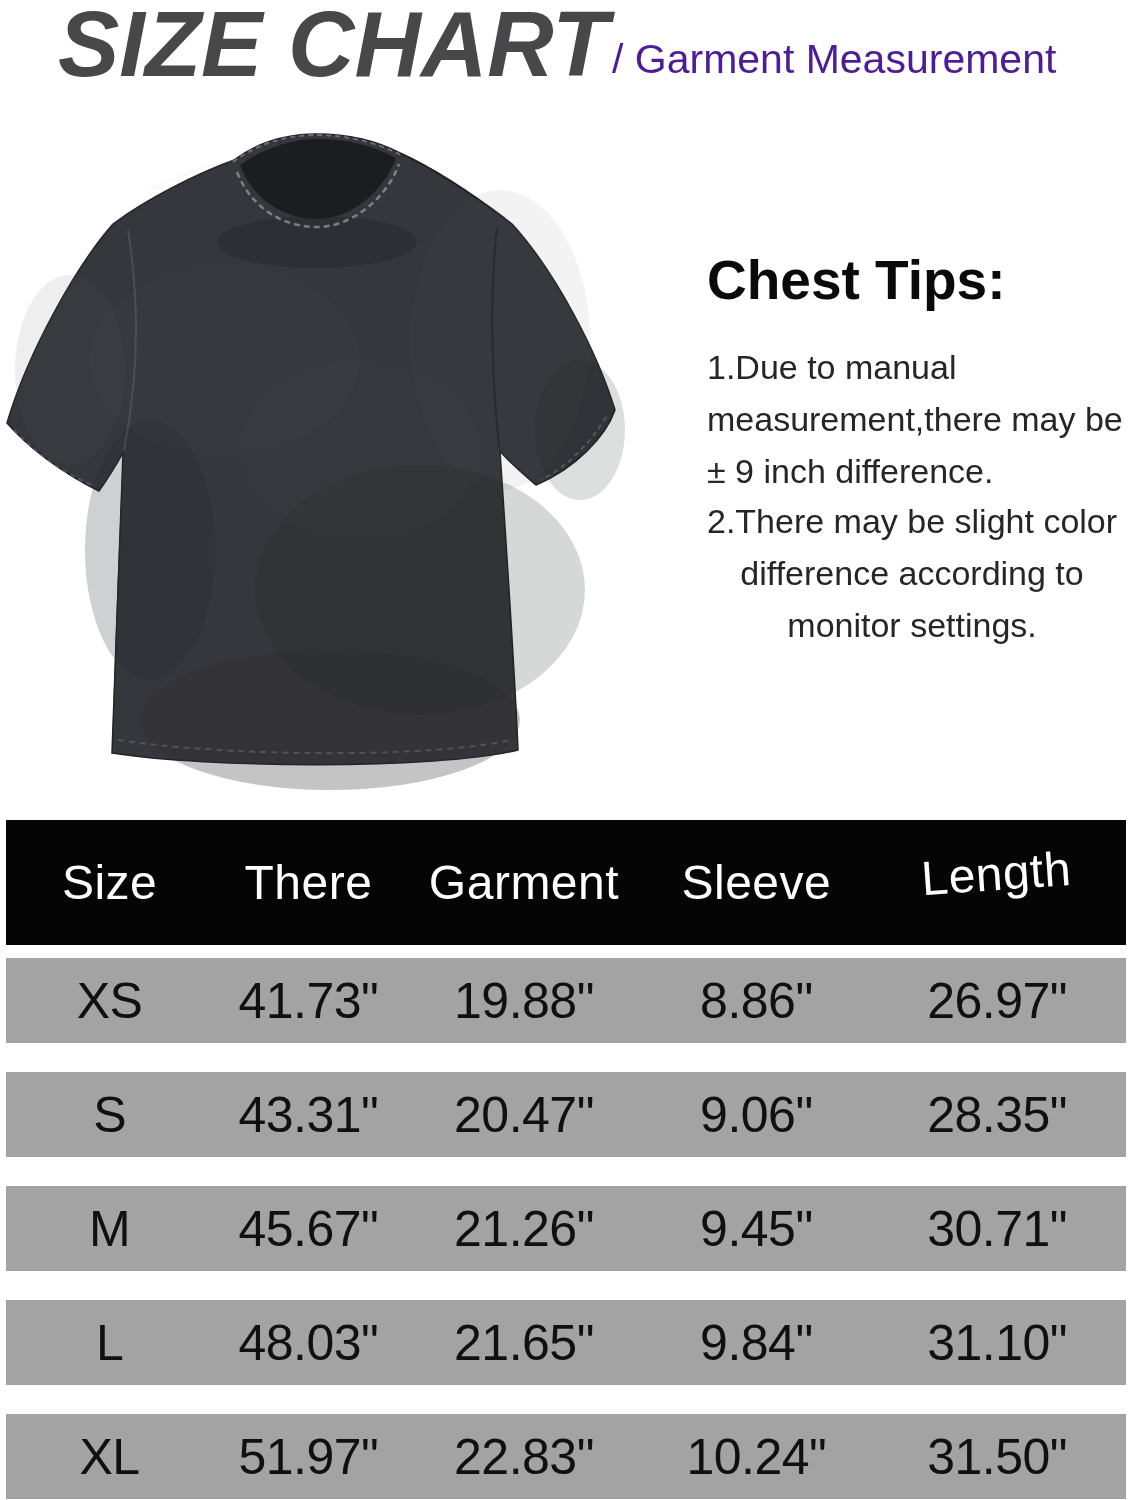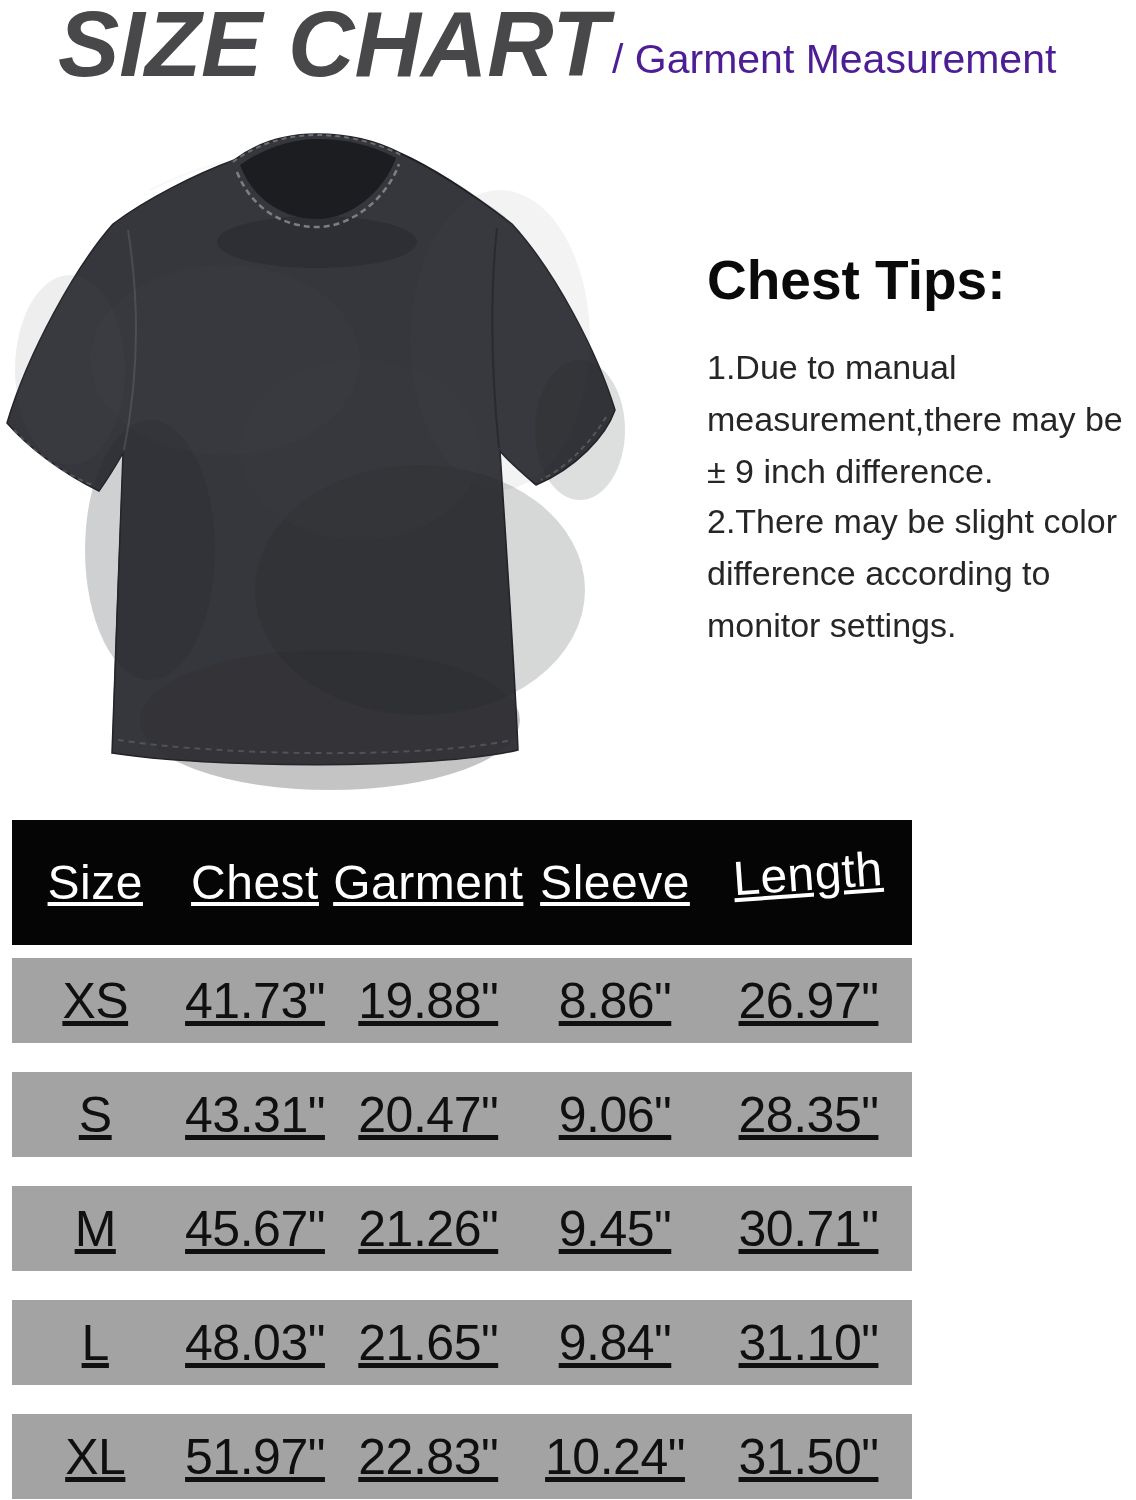--- a/index.html
+++ b/index.html
@@ -19,26 +19,26 @@
   }
   
   .shirt-wrap{position:absolute;left:0;top:120px;width:660px;height:680px;}
   
   .tips-heading{
     position:absolute;left:707px;top:253px;line-height:1;
     font-size:55px;font-weight:700;color:#0a0a0a;white-space:nowrap;
   }
   .tip{position:absolute;left:707px;font-size:34px;color:#262626;line-height:52px;}
   .tip-1{top:332px;margin-top:9px;}
-  .tip-2{top:495px;}
+  .tip-2{top:495px;text-align:center;}
   
   .grid-row{
-    position:absolute;left:12px;width:900px;
+    position:absolute;left:6px;width:1120px;
     display:grid;grid-template-columns:18.5% 17% 21.5% 20% 23%;
-    align-items:center;text-align:center;text-decoration:underline;
+    align-items:center;text-align:center;
   }
   .thead{
     top:820px;height:125px;background:#050505;color:#ffffff;
     font-size:48px;letter-spacing:0.5px;
   }
   .thead .cell{line-height:1;}
   .cell-tilt{transform:rotate(-4deg) translateY(-9px);}
   .trow{
     height:85px;background:#a3a3a3;color:#101010;
     font-size:50px;letter-spacing:-0.5px;
@@ -114,21 +114,21 @@
     <div>± 9 inch difference.</div>
   </div>
   <div class="tip tip-2">
     <div>2.There may be slight color</div>
     <div>difference according to</div>
     <div>monitor settings.</div>
   </div>
 
   <div class="grid-row thead">
     <span class="cell">Size</span>
-    <span class="cell">Chest</span>
+    <span class="cell">There</span>
     <span class="cell">Garment</span>
     <span class="cell">Sleeve</span>
     <span class="cell cell-tilt">Length</span>
   </div>
 
   <div class="grid-row trow row-0">
     <span>XS</span>
     <span>41.73"</span>
     <span>19.88"</span>
     <span>8.86"</span>

